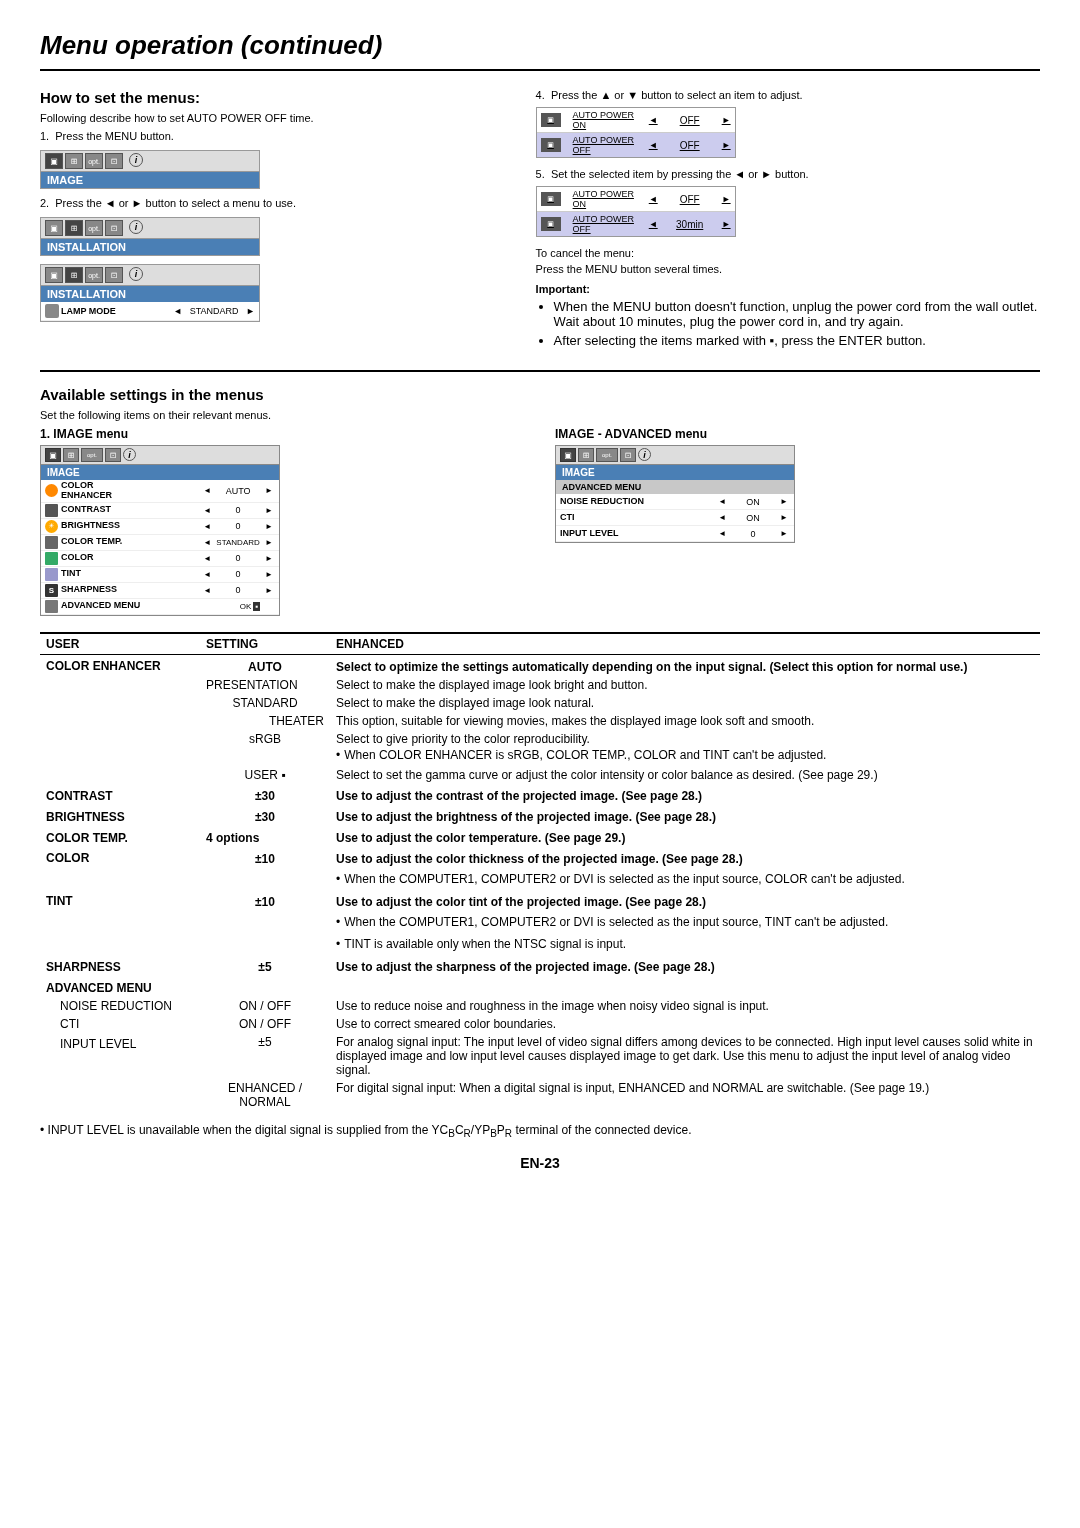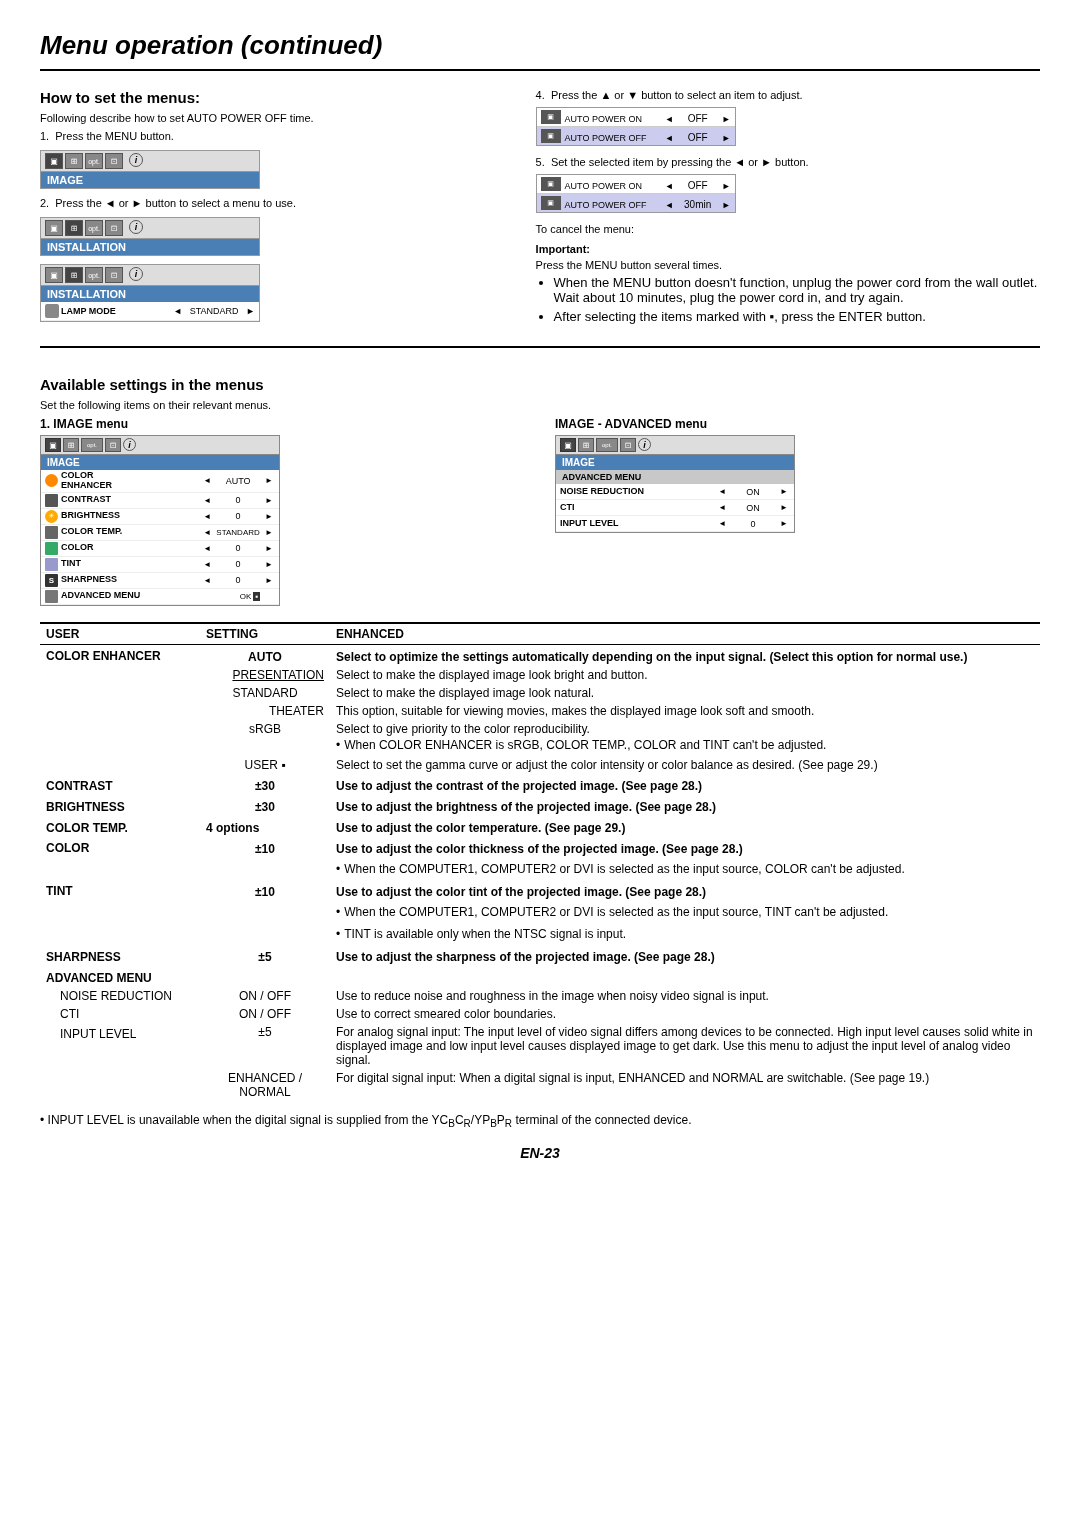--- a/index.html
+++ b/index.html
@@ -99,39 +99,40 @@
     .menu-row .row-value { font-size: 10px; min-width: 50px; text-align: center; }
 
     
     .ap-table {
       border: 1px solid #999;
       margin: 6px 0;
       font-size: 10px;
       width: 200px;
     }
     .ap-row {
-      display: flex; align-items: flex-end;
+      display: flex; align-items: center;
       border-bottom: 1px solid #ccc;
       padding: 2px 4px;
-      gap: 4px;
+      gap: 12px;
+      text-decoration: underline;
     }
     .ap-row:last-child { border-bottom: none; }
     .ap-icon { width: 20px; height: 14px; background: #888; flex-shrink: 0; }
     .ap-label { flex: 1; font-size: 9px; }
     .ap-arrow { font-size: 9px; }
     .ap-value { min-width: 40px; text-align: center; font-size: 10px; }
 
     
     .section-divider {
       border-top: 2px solid #000;
       margin: 14px 0 10px 0;
     }
 
     
-    .settings-section { margin-top: 28px; }
+    .settings-section { margin-top: 14px; }
     .menus-row {
       display: flex;
       gap: 30px;
       margin-top: 6px;
     }
     .menu-col { flex: 1; }
     .menu-col-title { font-size: 12px; font-weight: bold; margin-bottom: 4px; }
 
     
     .image-menu-box {
@@ -209,21 +210,20 @@
 
     .footer-note {
       margin-top: 12px;
       font-size: 12px;
     }
     .page-num {
       text-align: center;
       font-size: 14px;
       font-weight: bold;
       margin-top: 16px;
-      font-style: italic;
     }
     .ok-badge {
       display: inline-block;
       background: #333; color: #fff;
       font-size: 8px; padding: 0 2px;
       vertical-align: middle;
     }
   </style>
 </head>
 <body>
@@ -321,23 +321,23 @@
       <div class="ap-row" style="background:#cce;">
         <div class="ap-icon" style="font-size:7px; color:#fff; display:flex; align-items:center; justify-content:center; background:#555;">▣</div>
         <span class="ap-label">AUTO POWER OFF</span>
         <span class="ap-arrow">◄</span>
         <span class="ap-value">30min</span>
         <span class="ap-arrow">►</span>
       </div>
     </div>
 
     <p style="margin-top:10px;">To cancel the menu:</p>
+    <p>Press the MENU button several times.</p>
+
     <p style="margin-top:8px; font-weight:bold;">Important:</p>
-
-    <p>Press the MENU button several times.</p>
     <ul style="margin-top:4px;">
       <li>When the MENU button doesn't function, unplug the power cord from the wall outlet. Wait about 10 minutes, plug the power cord in, and try again.</li>
       <li style="margin-top:4px;">After selecting the items marked with ▪, press the ENTER button.</li>
     </ul>
   </div>
 </div>
 
 <div class="section-divider"></div>
 
 <div class="settings-section">
@@ -465,21 +465,21 @@
     </tr>
   </thead>
   <tbody>
 
     <tr class="item-row">
       <td rowspan="6" style="vertical-align:top; padding-top:4px;">COLOR ENHANCER</td>
       <td style="text-align:center;">AUTO</td>
       <td>Select to optimize the settings automatically depending on the input signal. (Select this option for normal use.)</td>
     </tr>
     <tr>
-      <td style="text-align:right;text-decoration:underline;">PRESENTATION</td>
+      <td style="text-align:left;">PRESENTATION</td>
       <td>Select to make the displayed image look bright and button.</td>
     </tr>
     <tr>
       <td style="text-align:center;">STANDARD</td>
       <td>Select to make the displayed image look natural.</td>
     </tr>
     <tr>
       <td style="text-align:right;">THEATER</td>
       <td>This option, suitable for viewing movies, makes the displayed image look soft and smooth.</td>
     </tr>

